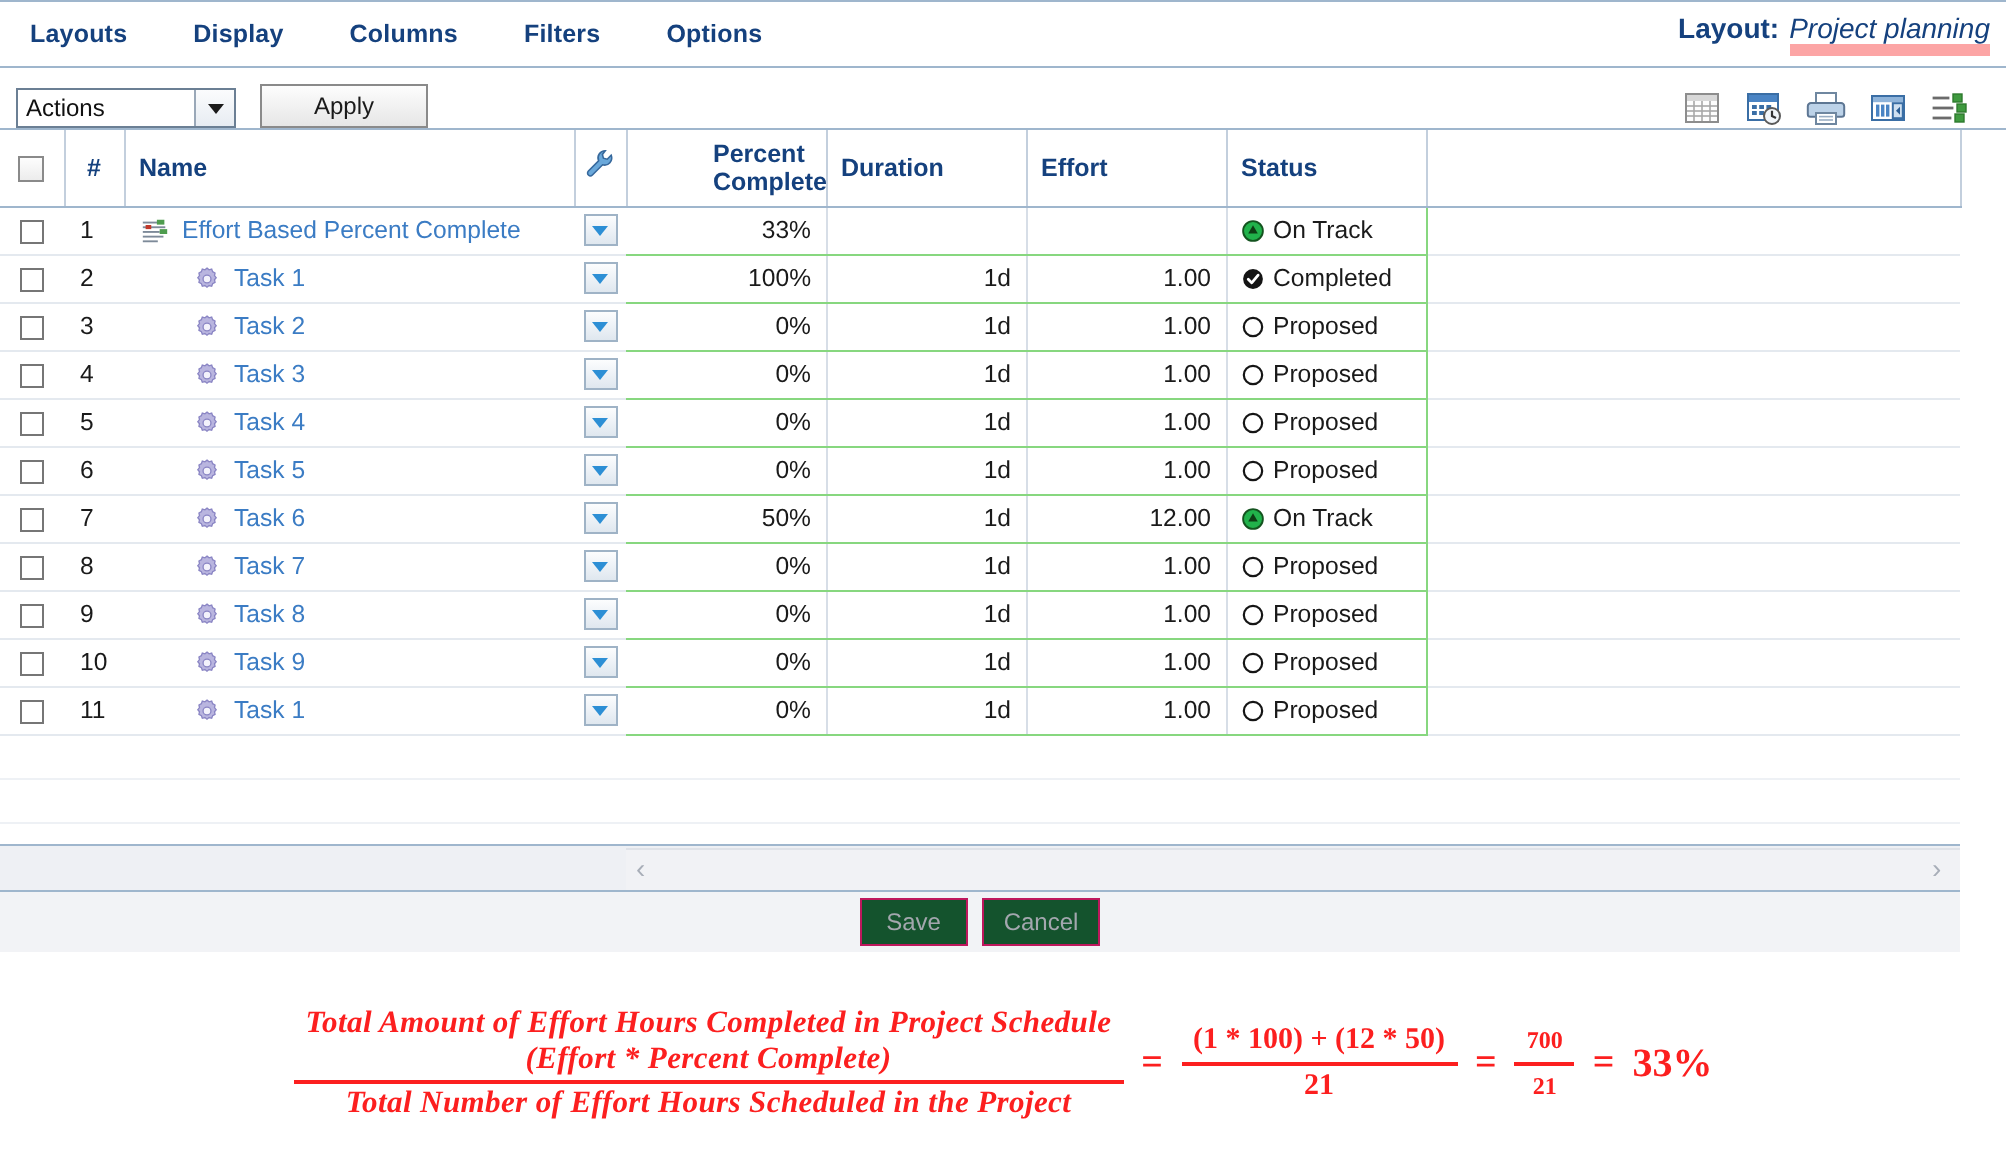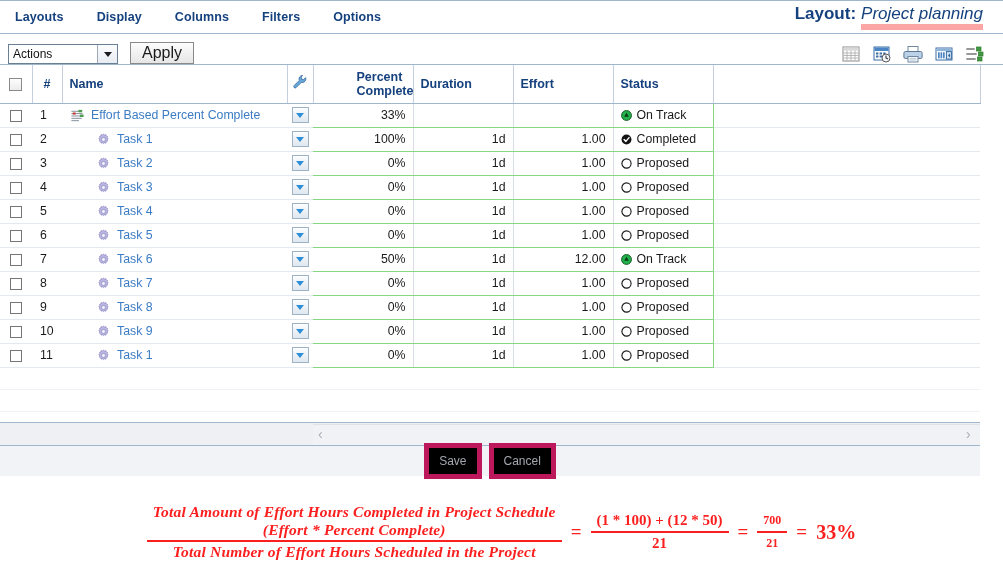--- a/index.html
+++ b/index.html
@@ -19,23 +19,23 @@
     border-bottom: 1px solid #9fb6cd;
     background: #ffffff;
     display: flex; align-items: center;
   }
   .menu-items { display: flex; align-items: center; padding-left: 6px; gap: 15px; }
   .menu-item {
     font-size: 12.5px; font-weight: bold; color: #15417e;
     padding: 4px 9px; cursor: default; white-space: nowrap; letter-spacing: .1px;
   }
   .layout-holder {
-    margin-left: auto; padding-right: 20px;
+    margin-left: auto; padding-right: 8px;
     display: flex; align-items: baseline; gap: 5px;
-    font-size: 17px; font-weight: bold; color: #15417e;
+    font-size: 14px; font-weight: bold; color: #15417e;
   }
   .layout-link {
     font-style: italic; font-weight: normal; color: #15417e;
     border-bottom: 6px solid #fca5a5; cursor: pointer; white-space: nowrap;
   }
 
   
   .toolbar {
     position: absolute; left: 0; top: 34px; width: 1003px; height: 31px;
     background: #ffffff; border-bottom: 1px solid #9fb6cd;
@@ -47,23 +47,23 @@
     display: flex; align-items: center;
   }
   .select-val { font-size: 12px; color: #111; padding-left: 4px; flex: 1; }
   .select-btn {
     width: 20px; height: 18px; border-left: 1px solid #9aa8b8;
     background: linear-gradient(#fbfcfd,#e7ecf2);
     display: flex; align-items: center; justify-content: center;
   }
   .caret-dn { width:0;height:0;border-left:4px solid transparent;border-right:4px solid transparent;border-top:5px solid #1b1b1b; }
   .apply-btn {
-    margin-left: 12px; width: 64px; height: 22px;
+    margin-left: 12px; width: 84px; height: 22px;
     border: 1px solid #8a8a8a; background: linear-gradient(#fdfdfd,#e6e6e6);
-    font-size: 16px; color: #1a1a1a; display: flex; align-items: center; justify-content: center;
+    font-size: 12px; color: #1a1a1a; display: flex; align-items: center; justify-content: center;
     cursor: pointer;
   }
   .tool-icons { margin-left: auto; display: flex; align-items: center; gap: 11px; padding-right: 10px; }
   .ticon { width: 20px; height: 20px; display: block; cursor: pointer; }
 
   
   .grid { position: absolute; left: 0; top: 65px; width: 980px; }
   table.grid-table { border-collapse: collapse; width: 980px; table-layout: fixed; }
 
   thead th {
@@ -133,22 +133,22 @@
   .sb-arrow { font-size: 14px; color: #a8aeb8; position: absolute; cursor: pointer; user-select: none; }
   .sb-left { left: 318px; top: 3px; }
   .sb-right { left: 966px; top: 3px; }
 
   
   .footer {
     position: absolute; left: 0; top: 446px; width: 980px; height: 30px;
     background: #f2f3f6; display: flex; align-items: center; justify-content: center; gap: 7px;
   }
   .fbtn {
-    min-width: 54px; height: 36px; padding: 0 10px;
-    border: 5px solid #be185d; background: #000000;
+    min-width: 54px; height: 24px; padding: 0 10px;
+    border: 1px solid #be185d; background: #14532d;
     font-size: 12px; color: #a3a7ae;
     display: flex; align-items: center; justify-content: center; cursor: default;
   }
 
   
   .formula {
     position: absolute; left: 0; top: 484px; width: 1003px; height: 96px;
     display: flex; align-items: center; justify-content: center;
     color: #fc1f1f;
     font-family: "Liberation Serif", serif;

